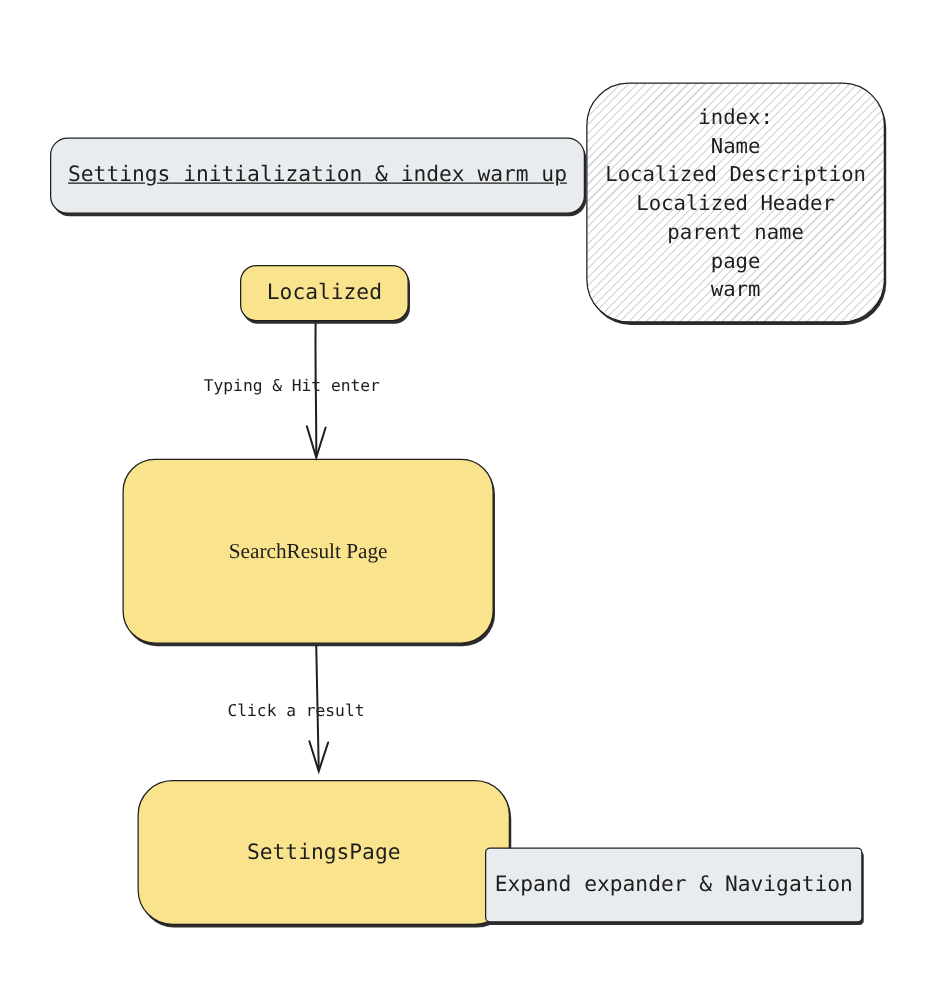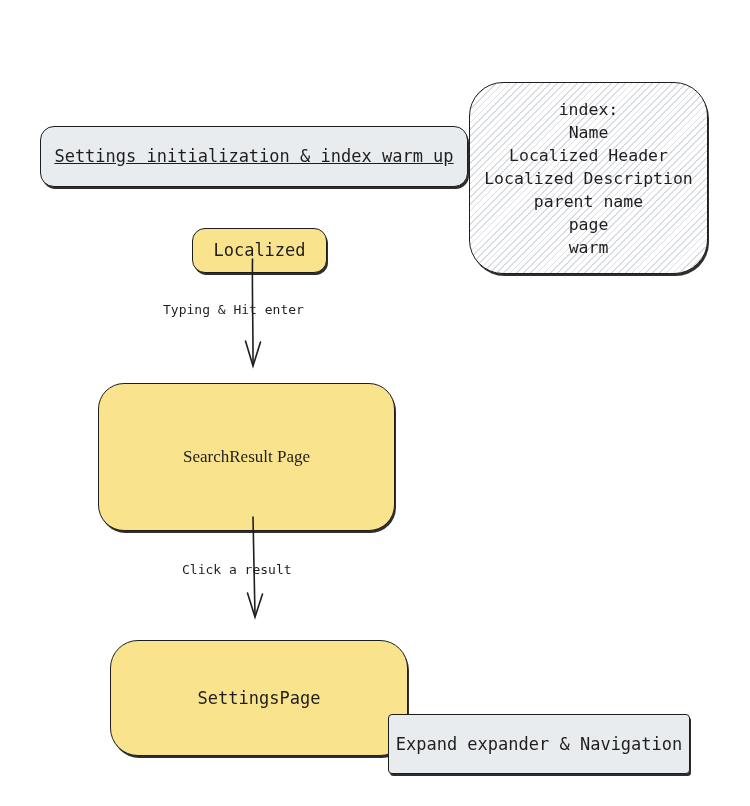--- a/index.html
+++ b/index.html
@@ -13,36 +13,35 @@
   .canvas{
     position:relative;width:750px;height:806px;background:#ffffff;overflow:hidden;
     font-family:"DejaVu Sans Mono","Liberation Mono",monospace;color:var(--text);
   }
   .node{
     position:absolute;box-sizing:border-box;
     border:1.6px solid var(--stroke);
     display:flex;align-items:center;justify-content:center;text-align:right;
     font-size:17px;line-height:1.3;
     box-shadow:1.5px 2.5px 0 -0.5px #2e2e2e;
-    margin-top:16px;
   }
   .yellow{background:var(--yellow-fill);z-index:2;}
   .gray{background:var(--gray-fill);z-index:3;}
   .hatch{
     background-color:#ffffff;
     background-image:repeating-linear-gradient(135deg, rgba(0,0,0,0) 0px, rgba(0,0,0,0) 3.6px, var(--hatch) 3.6px, var(--hatch) 4.8px);
     z-index:3;
   }
   .node-init   {left:40px;  top:110px; width:428px; height:61px;  border-radius:14px;text-decoration:underline;}
   .node-index  {left:469px; top:66px;  width:239px; height:192px; border-radius:34px; flex-direction:column;}
   .node-search {left:192px; top:212px; width:135px; height:45px;  border-radius:13px;}
   .node-within {left:303px; top:318px; width:297px; height:55px;  border-radius:16px;}
   .node-result {left:98px;  top:367px; width:297px; height:148px; border-radius:26px;font-family:Liberation Serif, serif;}
   .node-spage  {left:110px; top:624px; width:298px; height:116px; border-radius:28px;}
-  .node-expand {left:388px; top:698px; width:302px; height:60px;  border-radius:4px;}
+  .node-expand {left:388px; top:678px; width:302px; height:60px;  border-radius:4px;}
   .index-line{font-size:16.5px;line-height:23px;white-space:nowrap;}
   .edge-label{
     position:absolute;z-index:6;white-space:nowrap;
     font-size:13px;line-height:22px;
   }
   .label-typing{left:163px;top:299px;}
   .label-click {left:182px;top:559px;}
   .arrows{position:absolute;left:0;top:0;z-index:5;pointer-events:none;}
 </style>
 </head>
@@ -50,22 +49,22 @@
 
 <div class="canvas">
 
   <div class="node gray node-init">
     <span>Settings initialization &amp; index warm up</span>
   </div>
 
   <div class="node hatch node-index">
     <div class="index-line">index:</div>
     <div class="index-line">Name</div>
+    <div class="index-line">Localized Description</div>
     <div class="index-line">Localized Header</div>
-    <div class="index-line">Localized Description</div>
     <div class="index-line">parent name</div>
     <div class="index-line">page</div>
     <div class="index-line">warm</div>
   </div>
 
   <div class="node yellow node-search">
     <span>Localized</span>
   </div>
 
 

